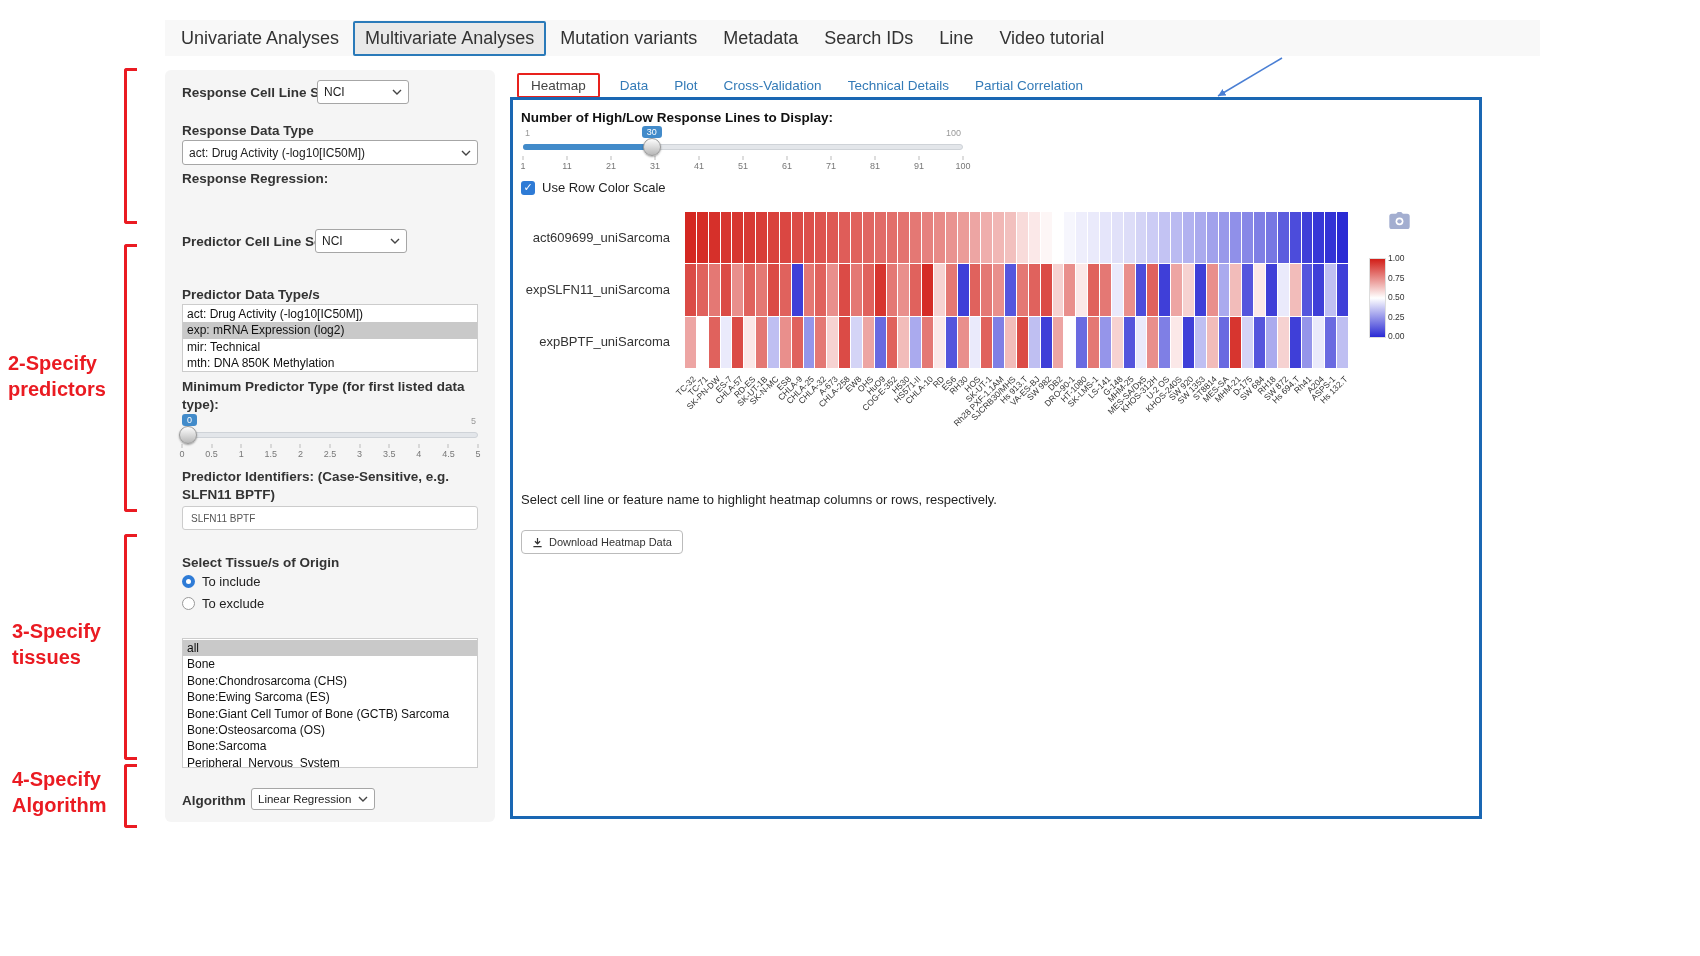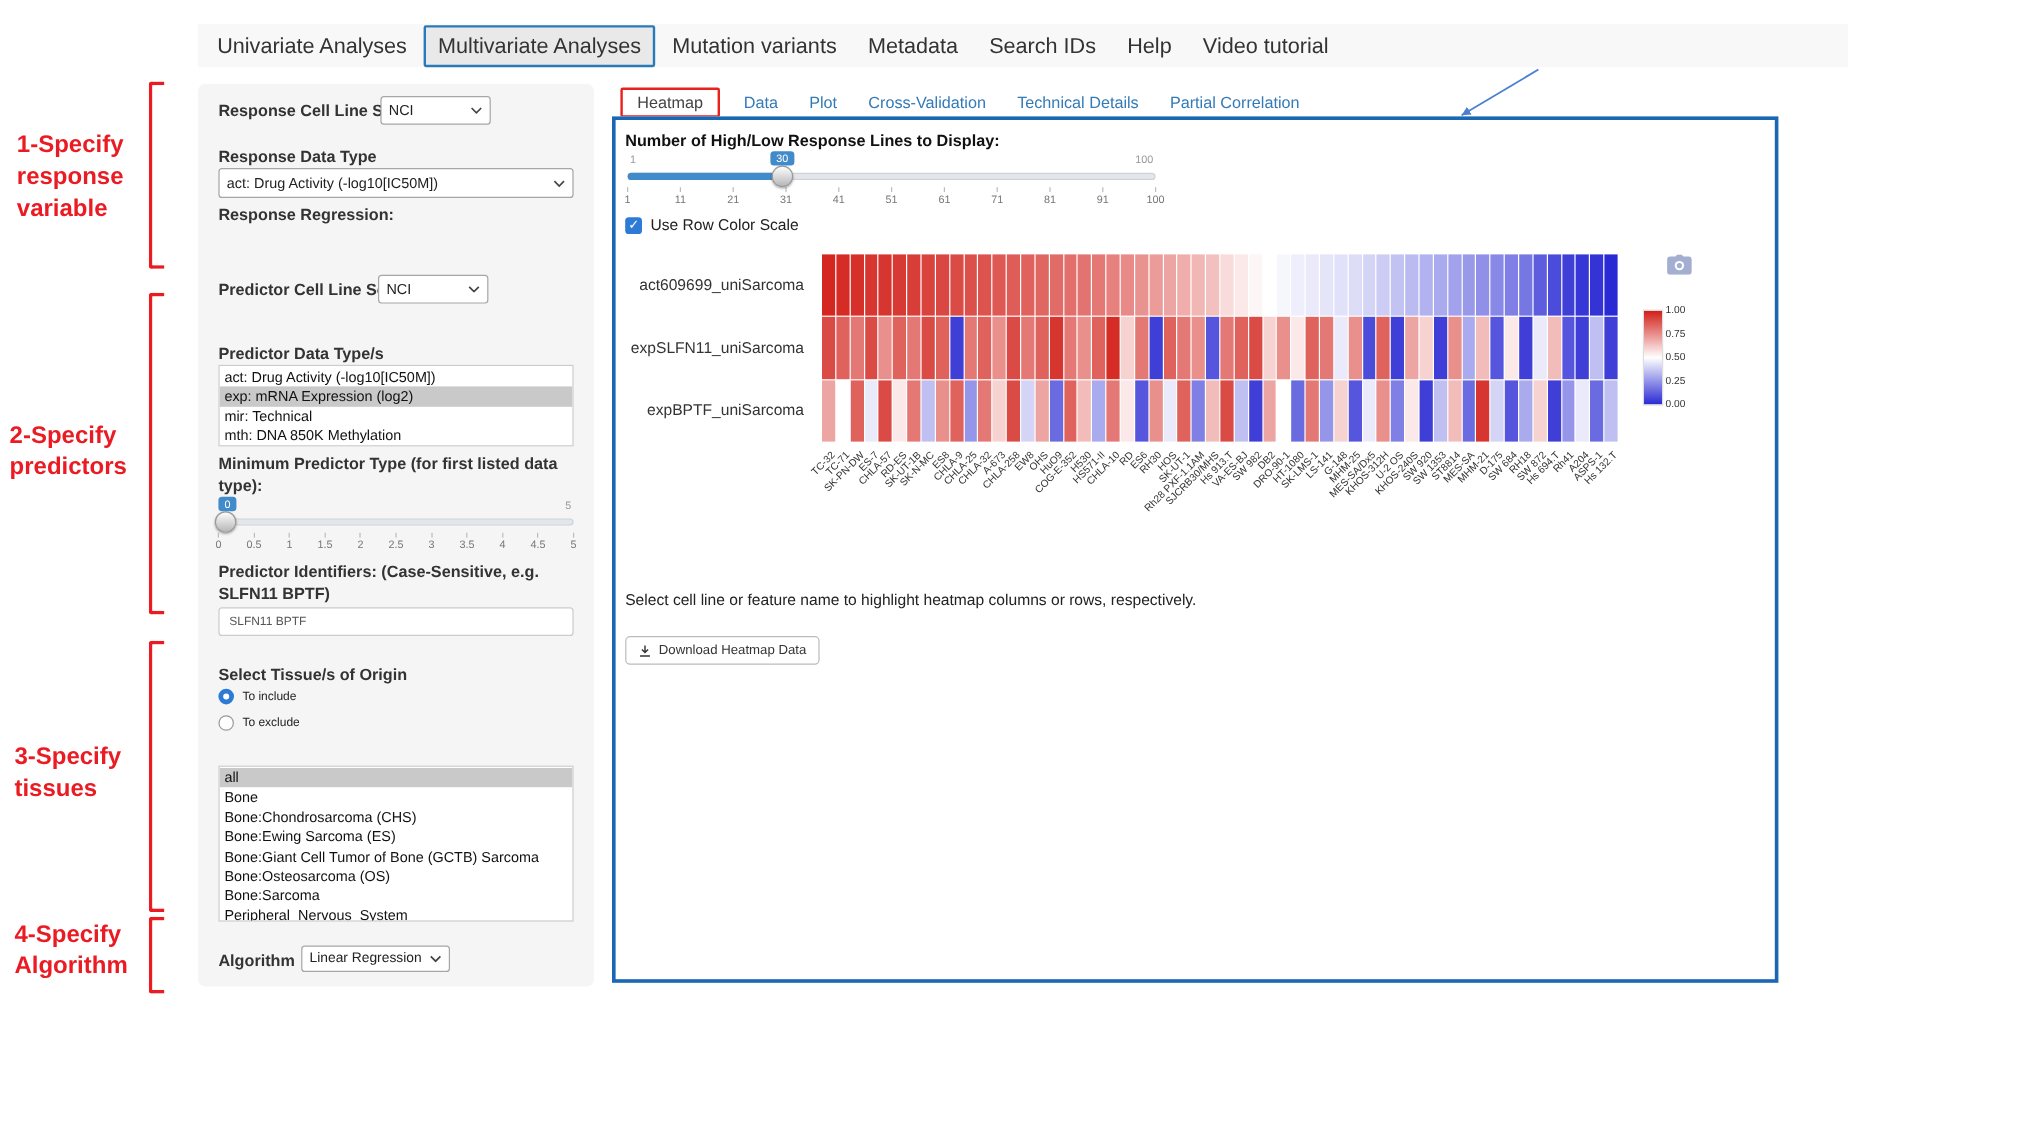--- a/index.html
+++ b/index.html
@@ -18,21 +18,21 @@
 
   
   .sidebar{position:absolute;left:165px;top:70px;width:330px;height:752px;background:#f5f5f5;border-radius:6px;}
   .sb-label{position:absolute;font-size:13.5px;font-weight:bold;color:#333;line-height:1.3;}
   .sel{position:absolute;background:#fff;border:1px solid #a6a6a6;border-radius:3px;display:flex;align-items:center;justify-content:space-between;padding:0 6px;font-size:12px;color:#222;box-sizing:border-box;cursor:pointer;white-space:nowrap;overflow:hidden;}
   .sel .chev{flex:none;margin-left:5px;}
   .ti{position:absolute;background:#fff;border:1px solid #ccc;border-radius:3px;font-size:10px;color:#555;padding:0 8px;box-sizing:border-box;font-family:"Liberation Sans",sans-serif;}
   .listbox{position:absolute;background:#fff;border:1px solid #ccc;overflow:hidden;box-sizing:border-box;padding:1px 0;}
   .listbox .opt{font-size:12px;color:#111;padding:0 4px;line-height:16.4px;white-space:nowrap;cursor:pointer;}
   .listbox .opt.selected{background:#c9c9c9;}
-  .radio-row{position:absolute;display:flex;align-items:center;gap:7px;font-size:10px;color:#222;cursor:pointer;}
+  .radio-row{position:absolute;display:flex;align-items:center;gap:7px;font-size:13px;color:#222;cursor:pointer;}
   .radio{width:13px;height:13px;border-radius:50%;display:inline-block;position:relative;box-sizing:border-box;flex:none;}
   .radio.on{background:#2e7bd6;}
   .radio.on::after{content:"";position:absolute;width:5px;height:5px;background:#fff;border-radius:50%;left:4px;top:4px;}
   .radio.off{background:#fff;border:1px solid #999;}
 
   
   .irs{position:absolute;}
   .irs-edge{position:absolute;top:0;font-size:9px;color:#999;}
   .irs-badge{position:absolute;top:-2px;transform:translateX(-50%);background:#428bca;color:#fff;font-size:9px;padding:1px 5px;border-radius:3px;z-index:2;}
   .irs-track{position:absolute;left:0;right:0;top:16px;height:6px;background:#e3e6ea;border:1px solid #cfd3d8;border-radius:4px;box-sizing:border-box;cursor:pointer;}
@@ -71,34 +71,33 @@
 <body>
 
 <div class="stage">
 
   <nav class="topnav" id="topnav">
       <div class="nav-tab">Univariate Analyses</div>
       <div class="nav-tab active">Multivariate Analyses</div>
       <div class="nav-tab">Mutation variants</div>
       <div class="nav-tab">Metadata</div>
       <div class="nav-tab">Search IDs</div>
-      <div class="nav-tab">Help</div>
+      <div class="nav-tab">Line</div>
       <div class="nav-tab">Video tutorial</div>
     </nav>
 
   <svg class="callout-arrow" width="110" height="50">
     <defs>
         <marker id="ah" markerWidth="7" markerHeight="7" refX="5" refY="2.5" orient="auto">
           <path d="M0,0 L5,2.5 L0,5 Z" fill="#4a7fd4"></path>
         </marker>
       </defs>
     <line x1="92" y1="4" x2="28" y2="42" stroke="#4a7fd4" stroke-width="1.5" marker-end="url(#ah)"></line>
   </svg>
 
-  <div class="step-label" style="left:14px;top:108px;width:112px">1-Specify response variable</div>
   <div class="step-label" style="left:8px;top:350px;width:112px">2-Specify predictors</div>
   <div class="step-label" style="left:12px;top:618px;width:100px">3-Specify tissues</div>
   <div class="step-label" style="left:12px;top:766px;width:112px">4-Specify Algorithm</div>
 
   <div class="bracket" style="left:124px;top:68px;height:156px"></div>
   <div class="bracket" style="left:124px;top:244px;height:268px"></div>
   <div class="bracket" style="left:124px;top:534px;height:226px"></div>
   <div class="bracket" style="left:124px;top:764px;height:64px"></div>
 
   <aside class="sidebar">

